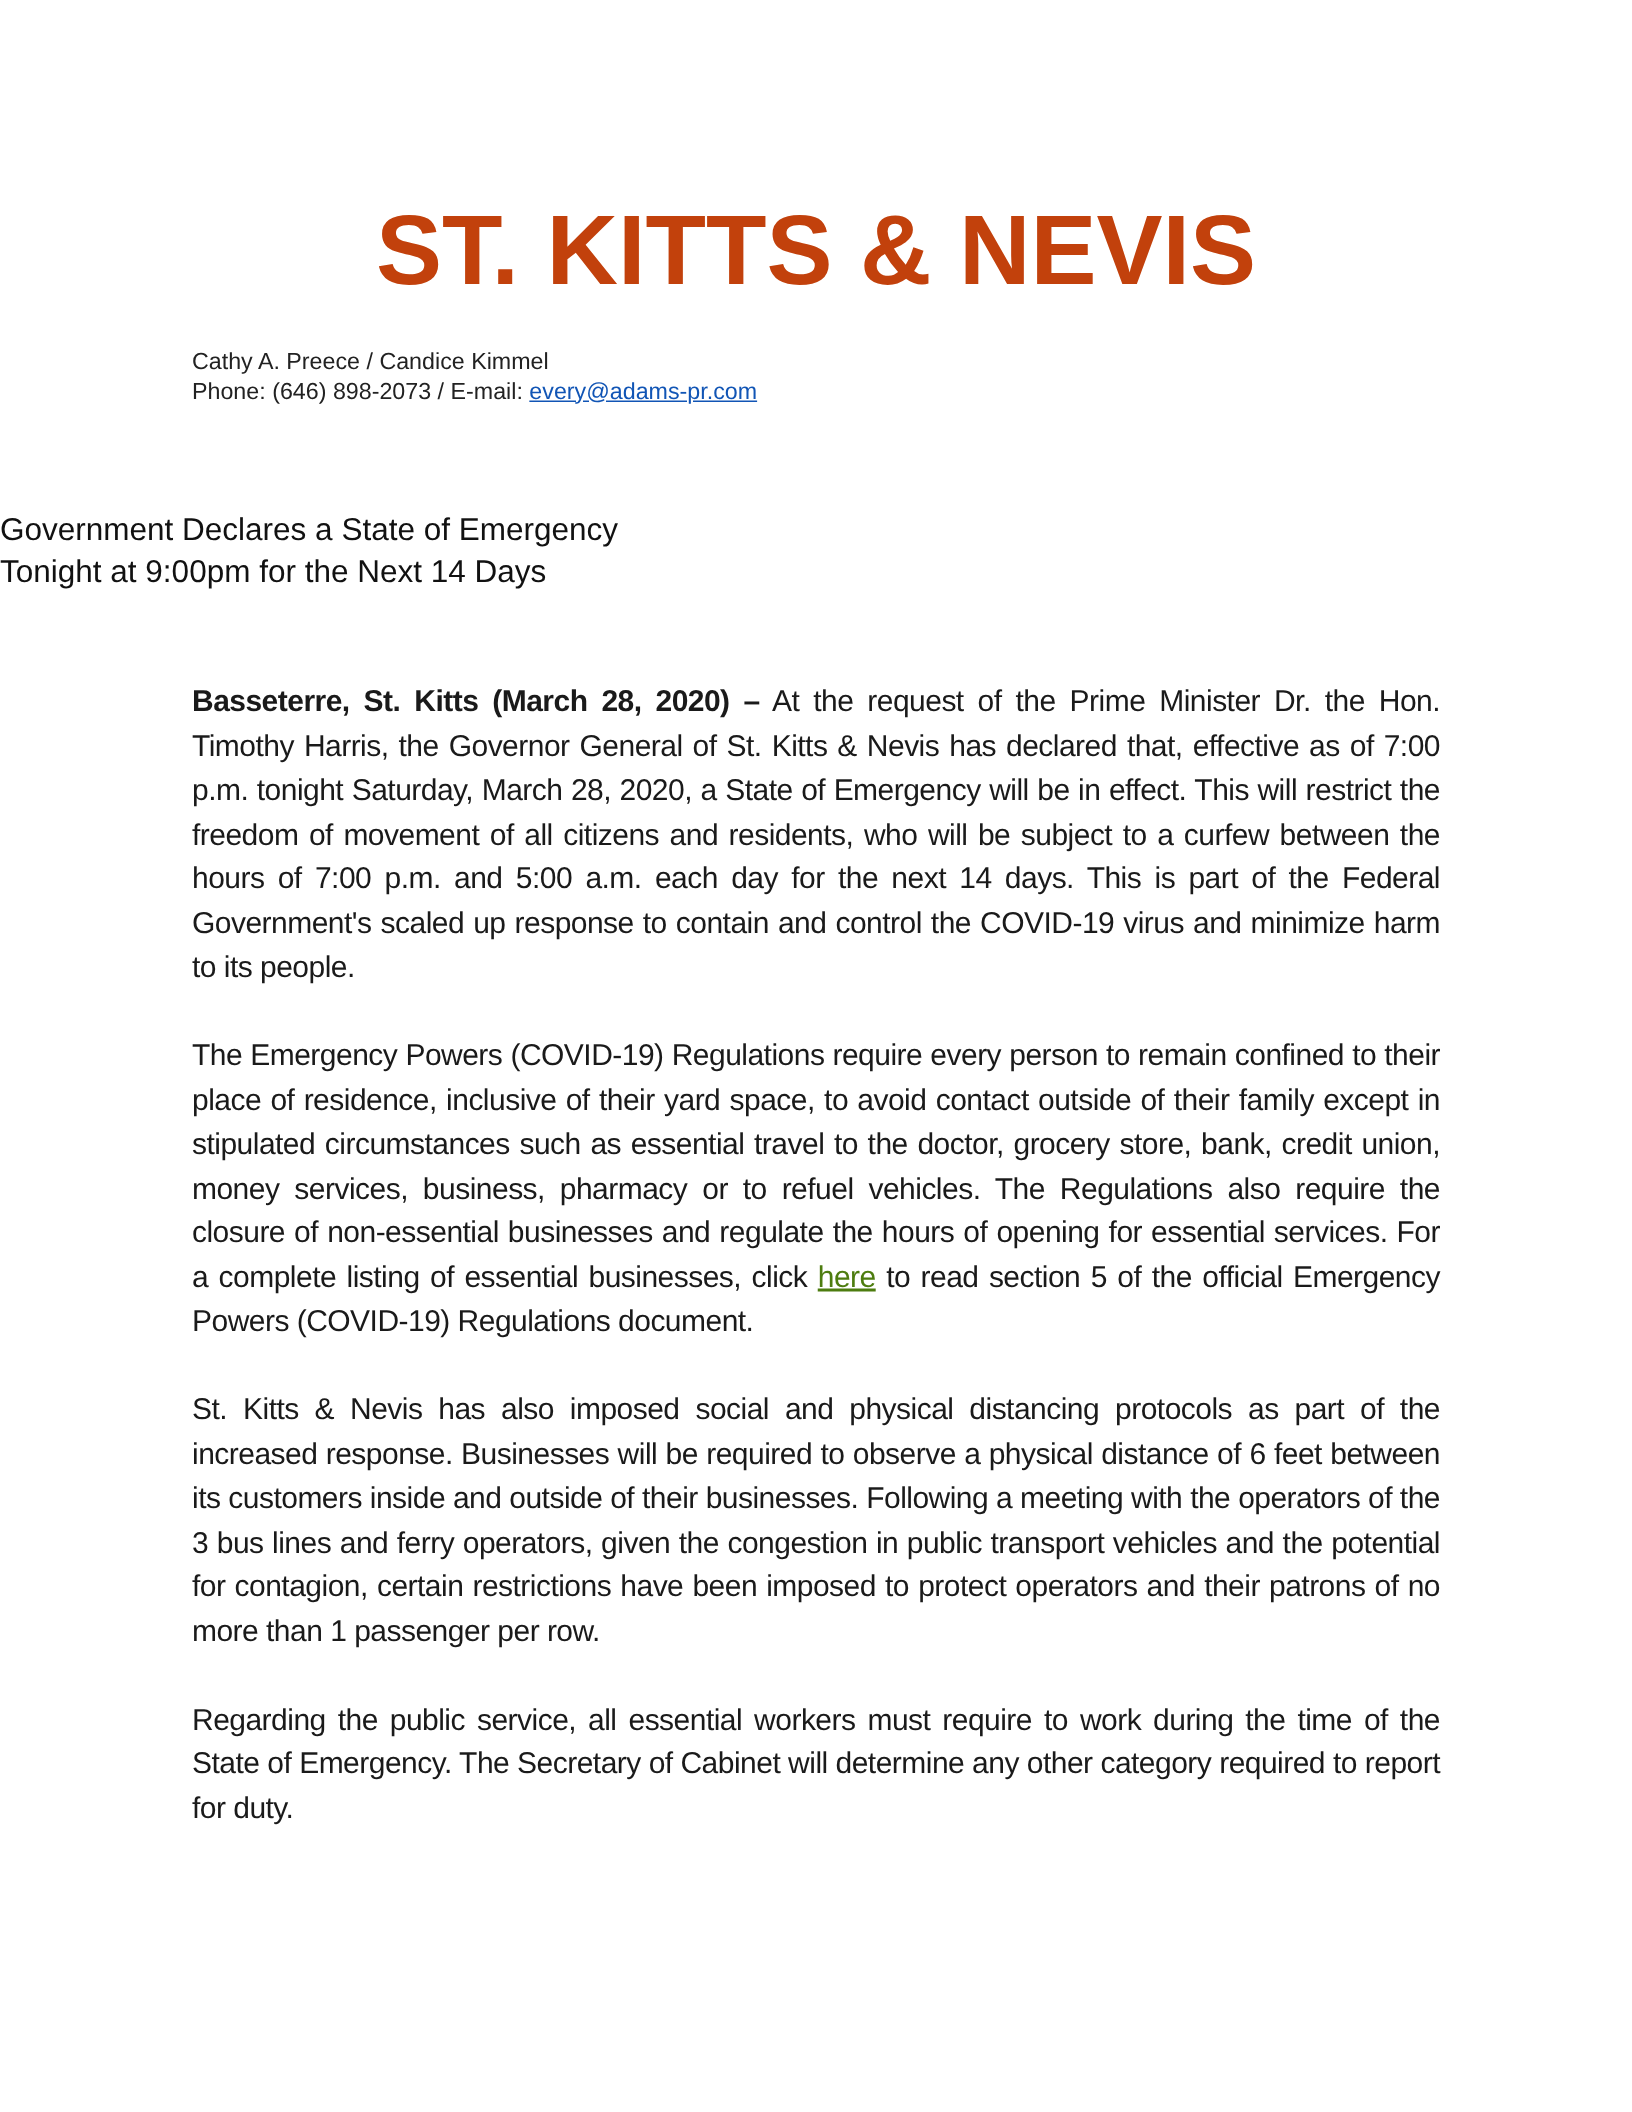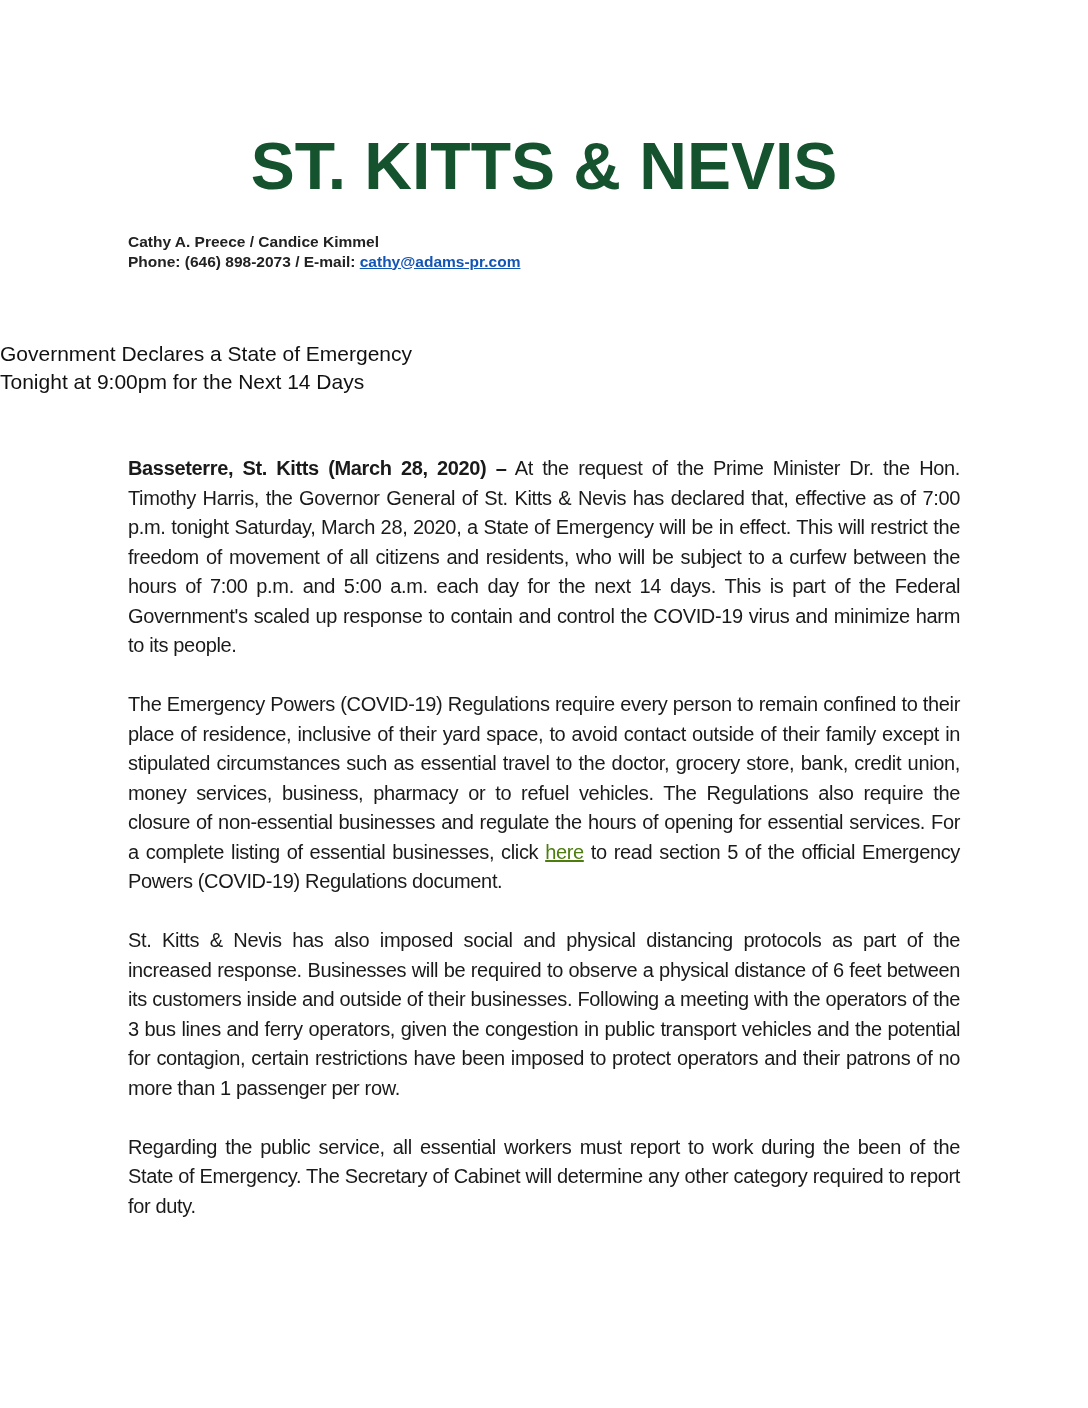--- a/index.html
+++ b/index.html
@@ -1,38 +1,38 @@
 <!DOCTYPE html>
 <html><head>
 <meta charset="utf-8">
 <style>
   html, body { margin: 0; padding: 0; background: #ffffff; }
   body { width: 1088px; height: 1408px; position: relative; overflow: hidden; font-family: "Liberation Sans", sans-serif; color: #1a1a1a; }
   .title { position: absolute; left: 0; width: 1088px; top: 128px; text-align: center; font-weight: bold; font-size: 66px; letter-spacing: 0px; line-height: 76px; }
-  .contact { position: absolute; left: 128px; top: 232px; font-size: 15.5px; line-height: 19.5px; color: #222; font-weight: bold; }
+  .contact { position: absolute; left: 128px; top: 232px; font-size: 15.5px; line-height: 19.5px; color: #222; }
   .contact a { color: #1155b5; text-decoration: underline; }
   .headline { position: absolute; left: 0; width: 1088px; top: 340px; text-align: left; font-size: 21px; line-height: 28px; color: #111; }
   .body { position: absolute; left: 128px; width: 832px; top: 454px; font-size: 20px; line-height: 29.5px; text-align: justify; color: #1a1a1a; letter-spacing: -0.35px; }
   .body p { margin: 0 0 29.5px 0; }
   .body b { font-weight: bold; }
   .body a { color: #4d7c0f; text-decoration: underline; }
 </style>
 </head>
 <body>
 
-<div class="title" style="color:#14532d;">ST. KITTS &amp; NEVIS</div>
+<div class="title" style="color:#c2410c;">ST. KITTS &amp; NEVIS</div>
 
 <div class="contact">
   <div>Cathy A. Preece / Candice Kimmel</div>
-  <div><span>Phone: (646) 898-2073 / E-mail: </span><a>cathy@adams-pr.com</a></div>
+  <div><span>Phone: (646) 898-2073 / E-mail: </span><a>every@adams-pr.com</a></div>
 </div>
 
 <div class="headline">
   <div>Government Declares a State of Emergency</div>
   <div>Tonight at 9:00pm for the Next 14 Days</div>
 </div>
 
 <div class="body">
   <p><b>Basseterre, St. Kitts (March 28, 2020) –</b><span> At the request of the Prime Minister Dr. the Hon. Timothy Harris, the Governor General of St. Kitts &amp; Nevis has declared that, effective as of 7:00 p.m. tonight Saturday, March 28, 2020, a State of Emergency will be in effect. This will restrict the freedom of movement of all citizens and residents, who will be subject to a curfew between the hours of 7:00 p.m. and 5:00 a.m. each day for the next 14 days.  This is part of the Federal Government's scaled up response to contain and control the COVID-19 virus and minimize harm to its people.</span></p>
   <p><span>The Emergency Powers (COVID-19) Regulations require every person to remain confined to their place of residence, inclusive of their yard space, to avoid contact outside of their family except in stipulated circumstances such as essential travel to the doctor, grocery store, bank, credit union, money services, business, pharmacy or to refuel vehicles. The Regulations also require the closure of non-essential businesses and regulate the hours of opening for essential services.  For a complete listing of essential businesses, click </span><a>here</a><span> to read section 5 of the official Emergency Powers (COVID-19) Regulations document.</span></p>
   <p>St. Kitts &amp; Nevis has also imposed social and physical distancing protocols as part of the increased response. Businesses will be required to observe a physical distance of 6 feet between its customers inside and outside of their businesses. Following a meeting with the operators of the 3 bus lines and ferry operators, given the congestion in public transport vehicles and the potential for contagion, certain restrictions have been imposed to protect operators and their patrons of no more than 1 passenger per row.</p>
-  <p>Regarding the public service, all essential workers must report to work during the been of the State of Emergency. The Secretary of Cabinet will determine any other category required to report for duty.</p>
+  <p>Regarding the public service, all essential workers must require to work during the time of the State of Emergency. The Secretary of Cabinet will determine any other category required to report for duty.</p>
 </div>
 
 </body></html>

